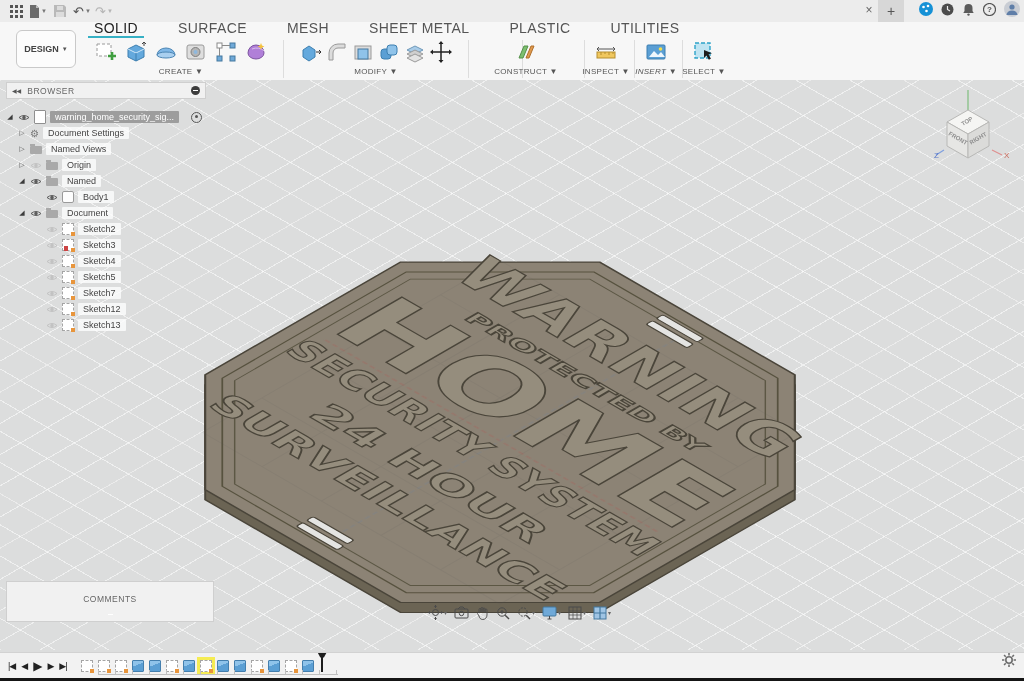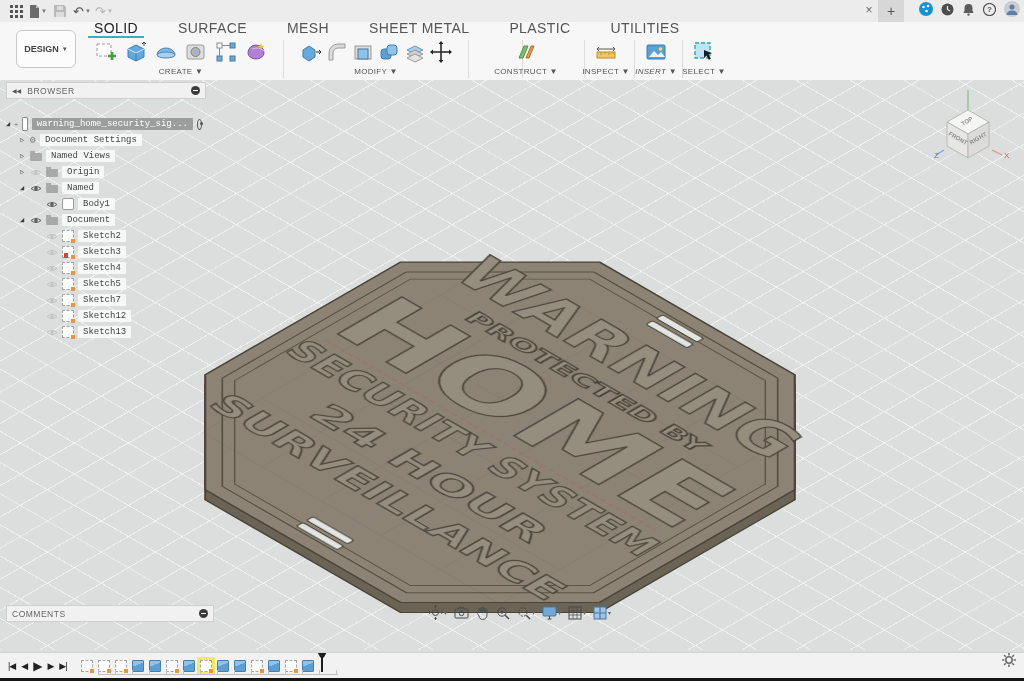--- a/index.html
+++ b/index.html
@@ -55,41 +55,41 @@
   .vc-label{font-size:6px;fill:#8e8e8e;font-weight:bold;}
 
   
   .browser{position:absolute;left:6px;top:2px;width:200px;}
   .b-header{height:15px;background:#f1f1f1;border:1px solid #cfcfcf;display:flex;align-items:center;
             padding:0 5px;gap:6px;}
   .b-header-title{font-size:8.5px;color:#666;letter-spacing:.5px;flex:1;}
   .collapse-glyph{font-size:6px;color:#555;}
   .panel-dot{width:9px;height:9px;border-radius:50%;background:#3c3c3c;position:relative;}
   .panel-dot::after{content:"";position:absolute;left:2px;top:4px;width:5px;height:1px;background:#fff;}
-  .b-rows{padding-top:17px;display:flex;flex-direction:column;font-family:Liberation Mono, monospace;}
+  .b-rows{padding-top:10px;display:flex;flex-direction:column;}
   .b-row{height:16px;display:flex;align-items:center;gap:4px;font-size:9px;color:#444;}
   .exp{font-size:7px;color:#555;width:8px;text-align:center;}
   .exp.open{color:#3c3c3c;}
   .b-label{background:rgba(255,255,255,.75);padding:1px 5px;border-radius:1px;white-space:nowrap;}
   .b-label.selected{background:#9d9d9d;color:#fff;}
   .ind1{margin-left:12px;} .ind3{margin-left:40px;}
   .eye{color:#5c5c5c;} .eye.off{color:#c2c2c2;}
   .folder{width:12px;height:8px;background:#a9a9a9;border-radius:1px;position:relative;margin-top:2px;}
   .folder::before{content:"";position:absolute;left:0;top:-2px;width:5px;height:2px;background:#a9a9a9;}
   .doc-ic{width:10px;height:12px;background:#fff;border:1px solid #8f8f8f;border-radius:1px;}
   .body-ic{width:10px;height:10px;background:#fdfdfd;border:1px solid #9a9a9a;border-radius:2px;}
   .sk-ic{width:10px;height:10px;background:#fff;border:1px dashed #a5a5a5;position:relative;}
   .sk-ic::after{content:"";position:absolute;right:-2px;bottom:-2px;width:4px;height:4px;background:#e8953c;}
   .sk-ic.locked::before{content:"";position:absolute;left:1px;bottom:-1px;width:4px;height:5px;background:#cc4444;}
   .radio{width:9px;height:9px;border:1px solid #555;border-radius:50%;position:relative;margin-left:auto;margin-right:4px;}
   .radio::after{content:"";position:absolute;left:2.5px;top:2.5px;width:3px;height:3px;border-radius:50%;background:#555;}
 
   
   .comments-bar{position:absolute;left:6px;bottom:28px;width:196px;height:15px;background:#f1f1f1;
-            border:1px solid #cfcfcf;display:flex;align-items:center;padding:0 5px;gap:6px;}
+            border:1px solid #cfcfcf;display:flex;align-items:center;padding:12px 5px;gap:6px;flex-direction:column;}
 
   
   .nav-toolbar{position:absolute;left:428px;bottom:30px;display:flex;align-items:center;gap:7px;}
   .nav-btn{display:flex;align-items:center;gap:1px;color:#4a4a4a;}
   .nav-caret{font-size:6px;color:#666;}
 
   
   .timeline{position:absolute;left:0;bottom:3px;width:1024px;height:25px;background:#f2f2f2;
             border-top:1px solid #d2d2d2;display:flex;align-items:center;}
   .playback{display:flex;align-items:center;gap:6px;padding-left:8px;color:#222;}

